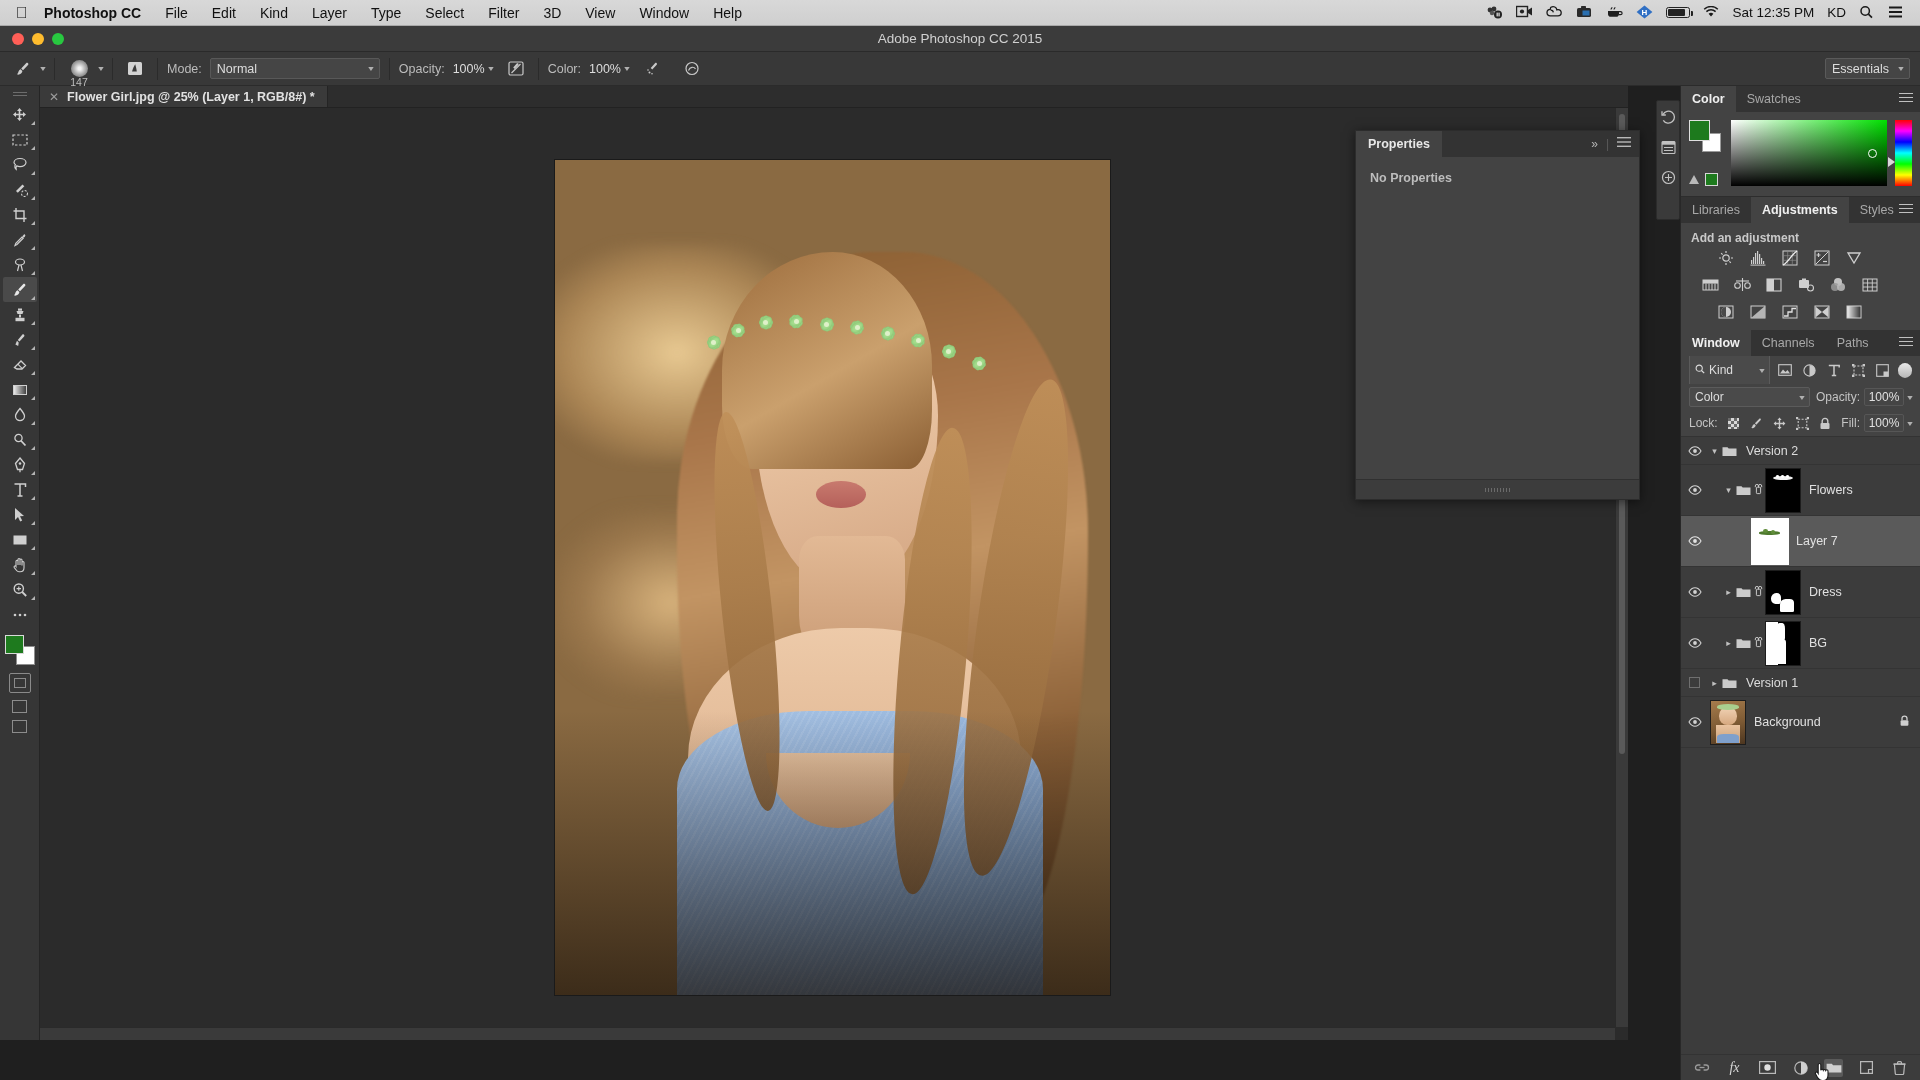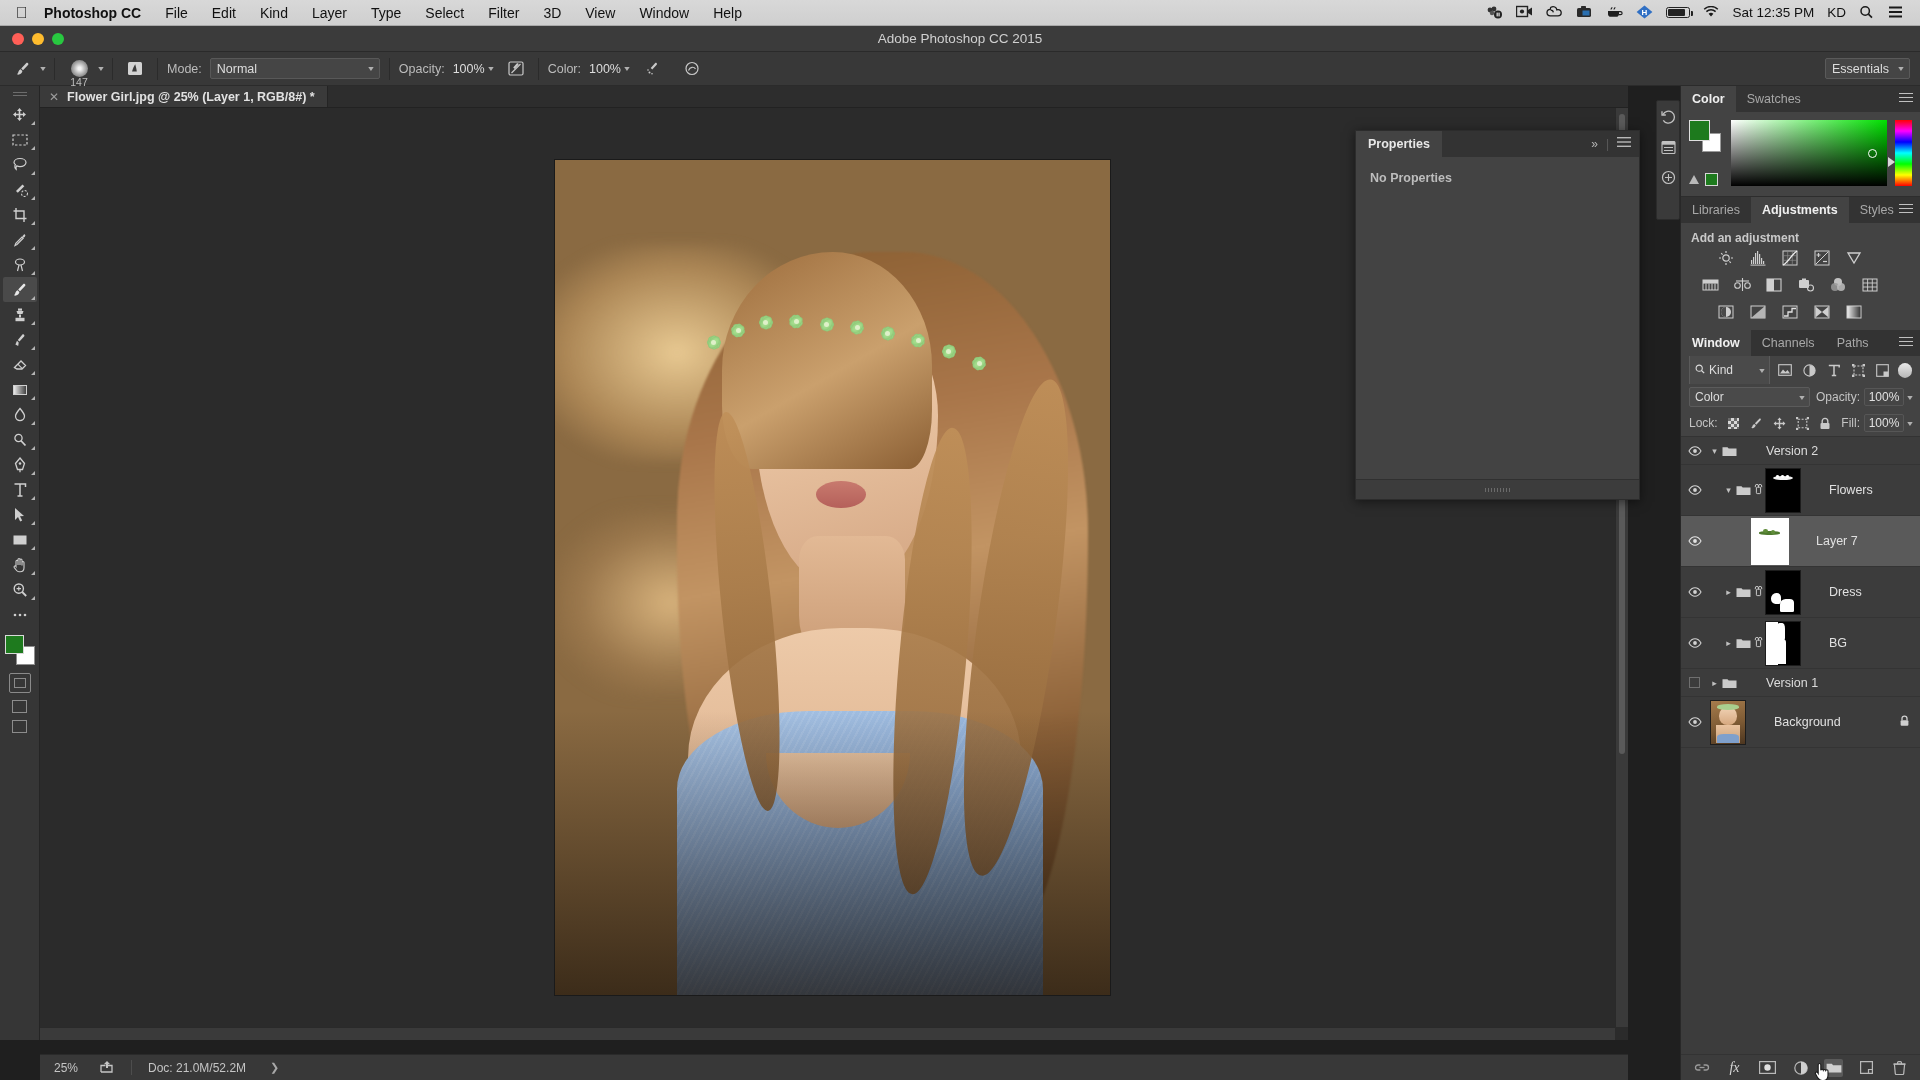--- a/index.html
+++ b/index.html
@@ -264,21 +264,21 @@
   .lrow.group { height:28px; }
   .lrow.sel { background:#5a5a5a; }
   .eye { width:27px; flex:0 0 27px; display:flex; align-items:center; justify-content:center; color:#d2d2d2; }
   .eye.off i { width:11px; height:11px; border:1px solid #6f6f6f; display:block; }
   .disc { width:13px; flex:0 0 13px; color:#c0c0c0; font-size:9px; display:flex; align-items:center; justify-content:center; }
   .folder { width:17px; flex:0 0 17px; display:flex; align-items:center; justify-content:center; }
   .linkico { width:13px; flex:0 0 13px; color:#c9c9c9; font-size:11px; display:flex; align-items:center; justify-content:center; }
   .thumbs { display:flex; align-items:center; gap:3px; }
   .thumb { width:36px; height:45px; border:1px solid #1d1d1d; background:#000; position:relative; overflow:hidden; }
   .thumb.sel { outline:2px solid #fff; outline-offset:-1px; }
-  .lname { margin-left:28px; font-size:12.5px; color:#e0e0e0; }
+  .lname { margin-left:8px; font-size:12.5px; color:#e0e0e0; }
   .lname.group { color:#dcdcdc; }
   .lock-end { margin-left:auto; margin-right:10px; color:#cfcfcf; font-size:11px; }
   .indent { width:14px; flex:0 0 14px; }
 
   .lfoot { height:26px; background:#3c3c3c; border-top:1px solid #333;
     display:flex; align-items:center; justify-content:center; gap:14px; }
   .lfico2 { width:19px; height:18px; display:flex; align-items:center; justify-content:center; color:#b9b9b9; font-size:12px; position:relative; }
   .lfico2.hl { background:#5a5a5a; border-radius:2px; }
   .cursor { position:absolute; left:1814px; top:1062px; width:16px; height:22px; z-index:99; }
 </style>
@@ -694,33 +694,20 @@
           </div>
       </div>
       <div class="ph-shadow"></div>
     </div>
     <div class="scroll-v">
         <i></i>
       </div>
     <div class="scroll-h"></div>
   </div>
 
-  <div class="statusbar">
-    <div class="st-zoom">25%</div>
-    <div>
-      <svg width="15" height="13" viewBox="0 0 15 13">
-          <path d="M1 12 V5.5 h4.5" fill="none" stroke="#c5c5c5" stroke-width="1.3"></path>
-          <path d="M1 12 h11 V5.5 H8" fill="none" stroke="#c5c5c5" stroke-width="1.3"></path>
-          <path d="M7 1 l3.2 3.2H8V8H6V4.2H3.8z" fill="#c5c5c5"></path>
-        </svg>
-    </div>
-    <div class="st-sep"></div>
-    <div>Doc: 21.0M/52.2M</div>
-    <div class="st-arrow">❯</div>
-  </div>
 
   <div class="rail">
     <div class="ri">
       <svg width="15" height="15" viewBox="0 0 15 15">
           <path d="M2 4.5a6 6 0 1 1 .3 5.8" fill="none" stroke="#c2c2c2" stroke-width="1.3"></path>
           <path d="M1 1.2 V5 H4.8" fill="none" stroke="#c2c2c2" stroke-width="1.3"></path>
         </svg>
     </div>
     <div class="ri">
       <svg width="15" height="15" viewBox="0 0 15 15">

